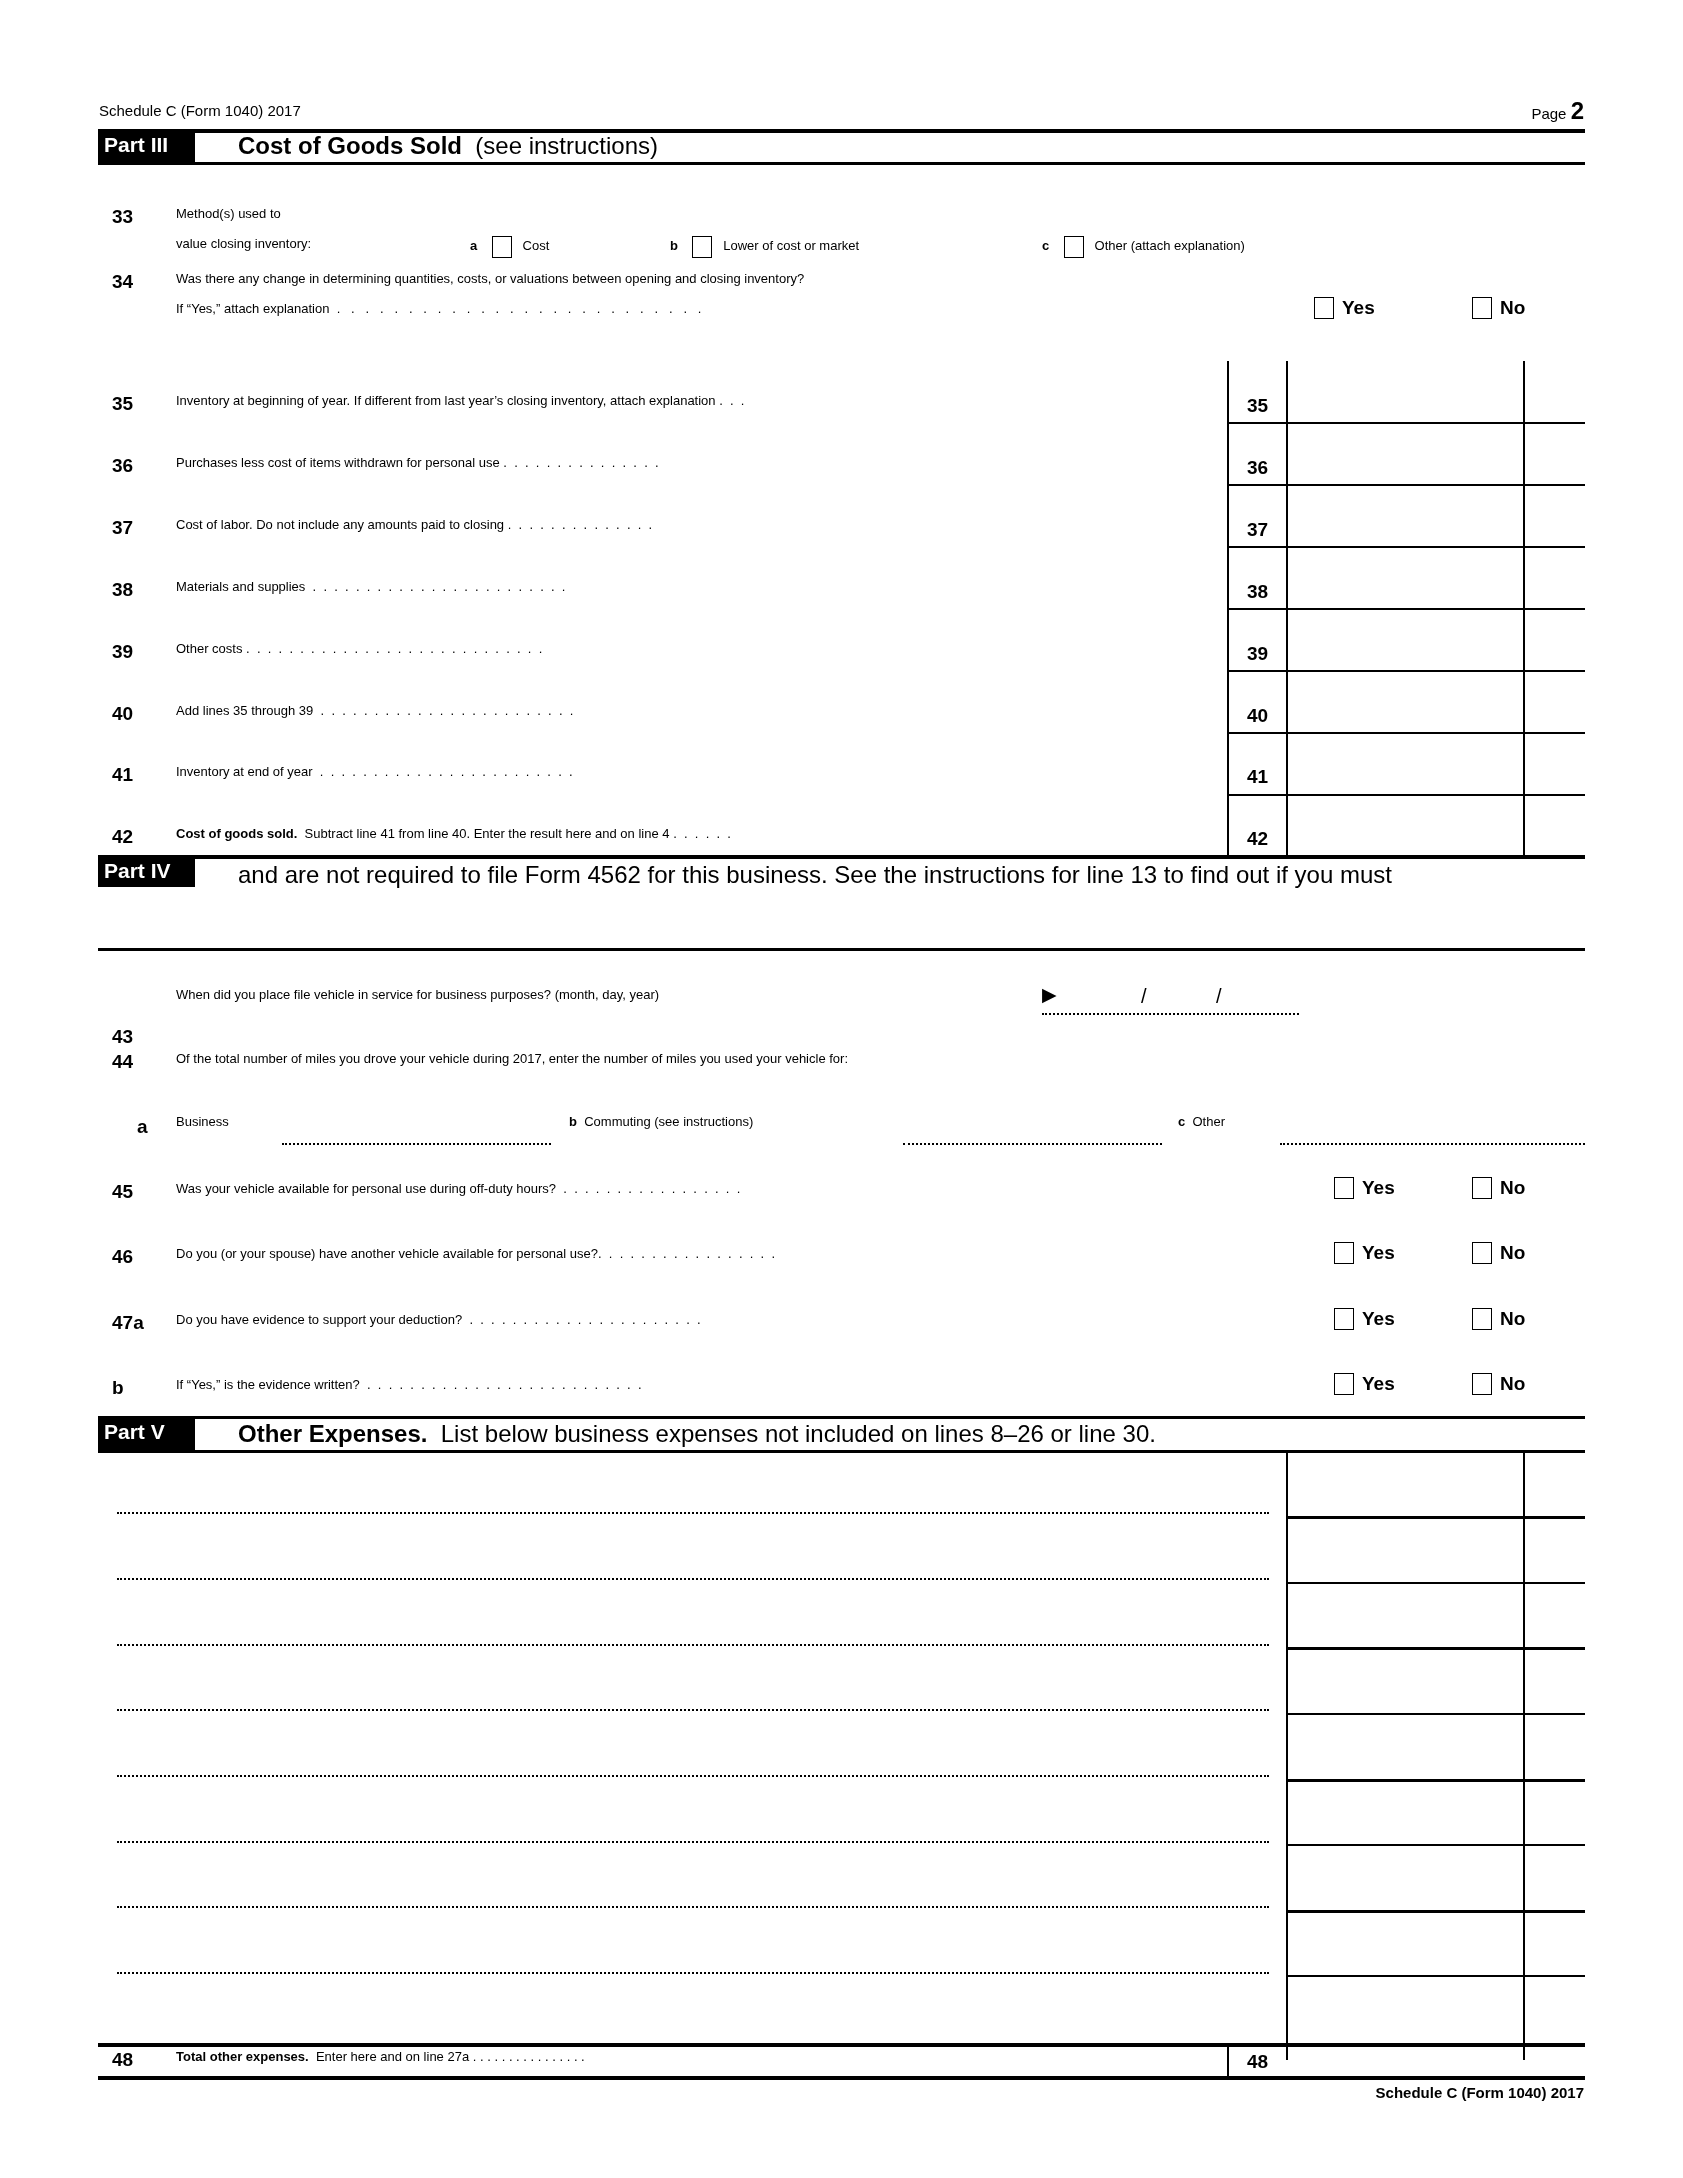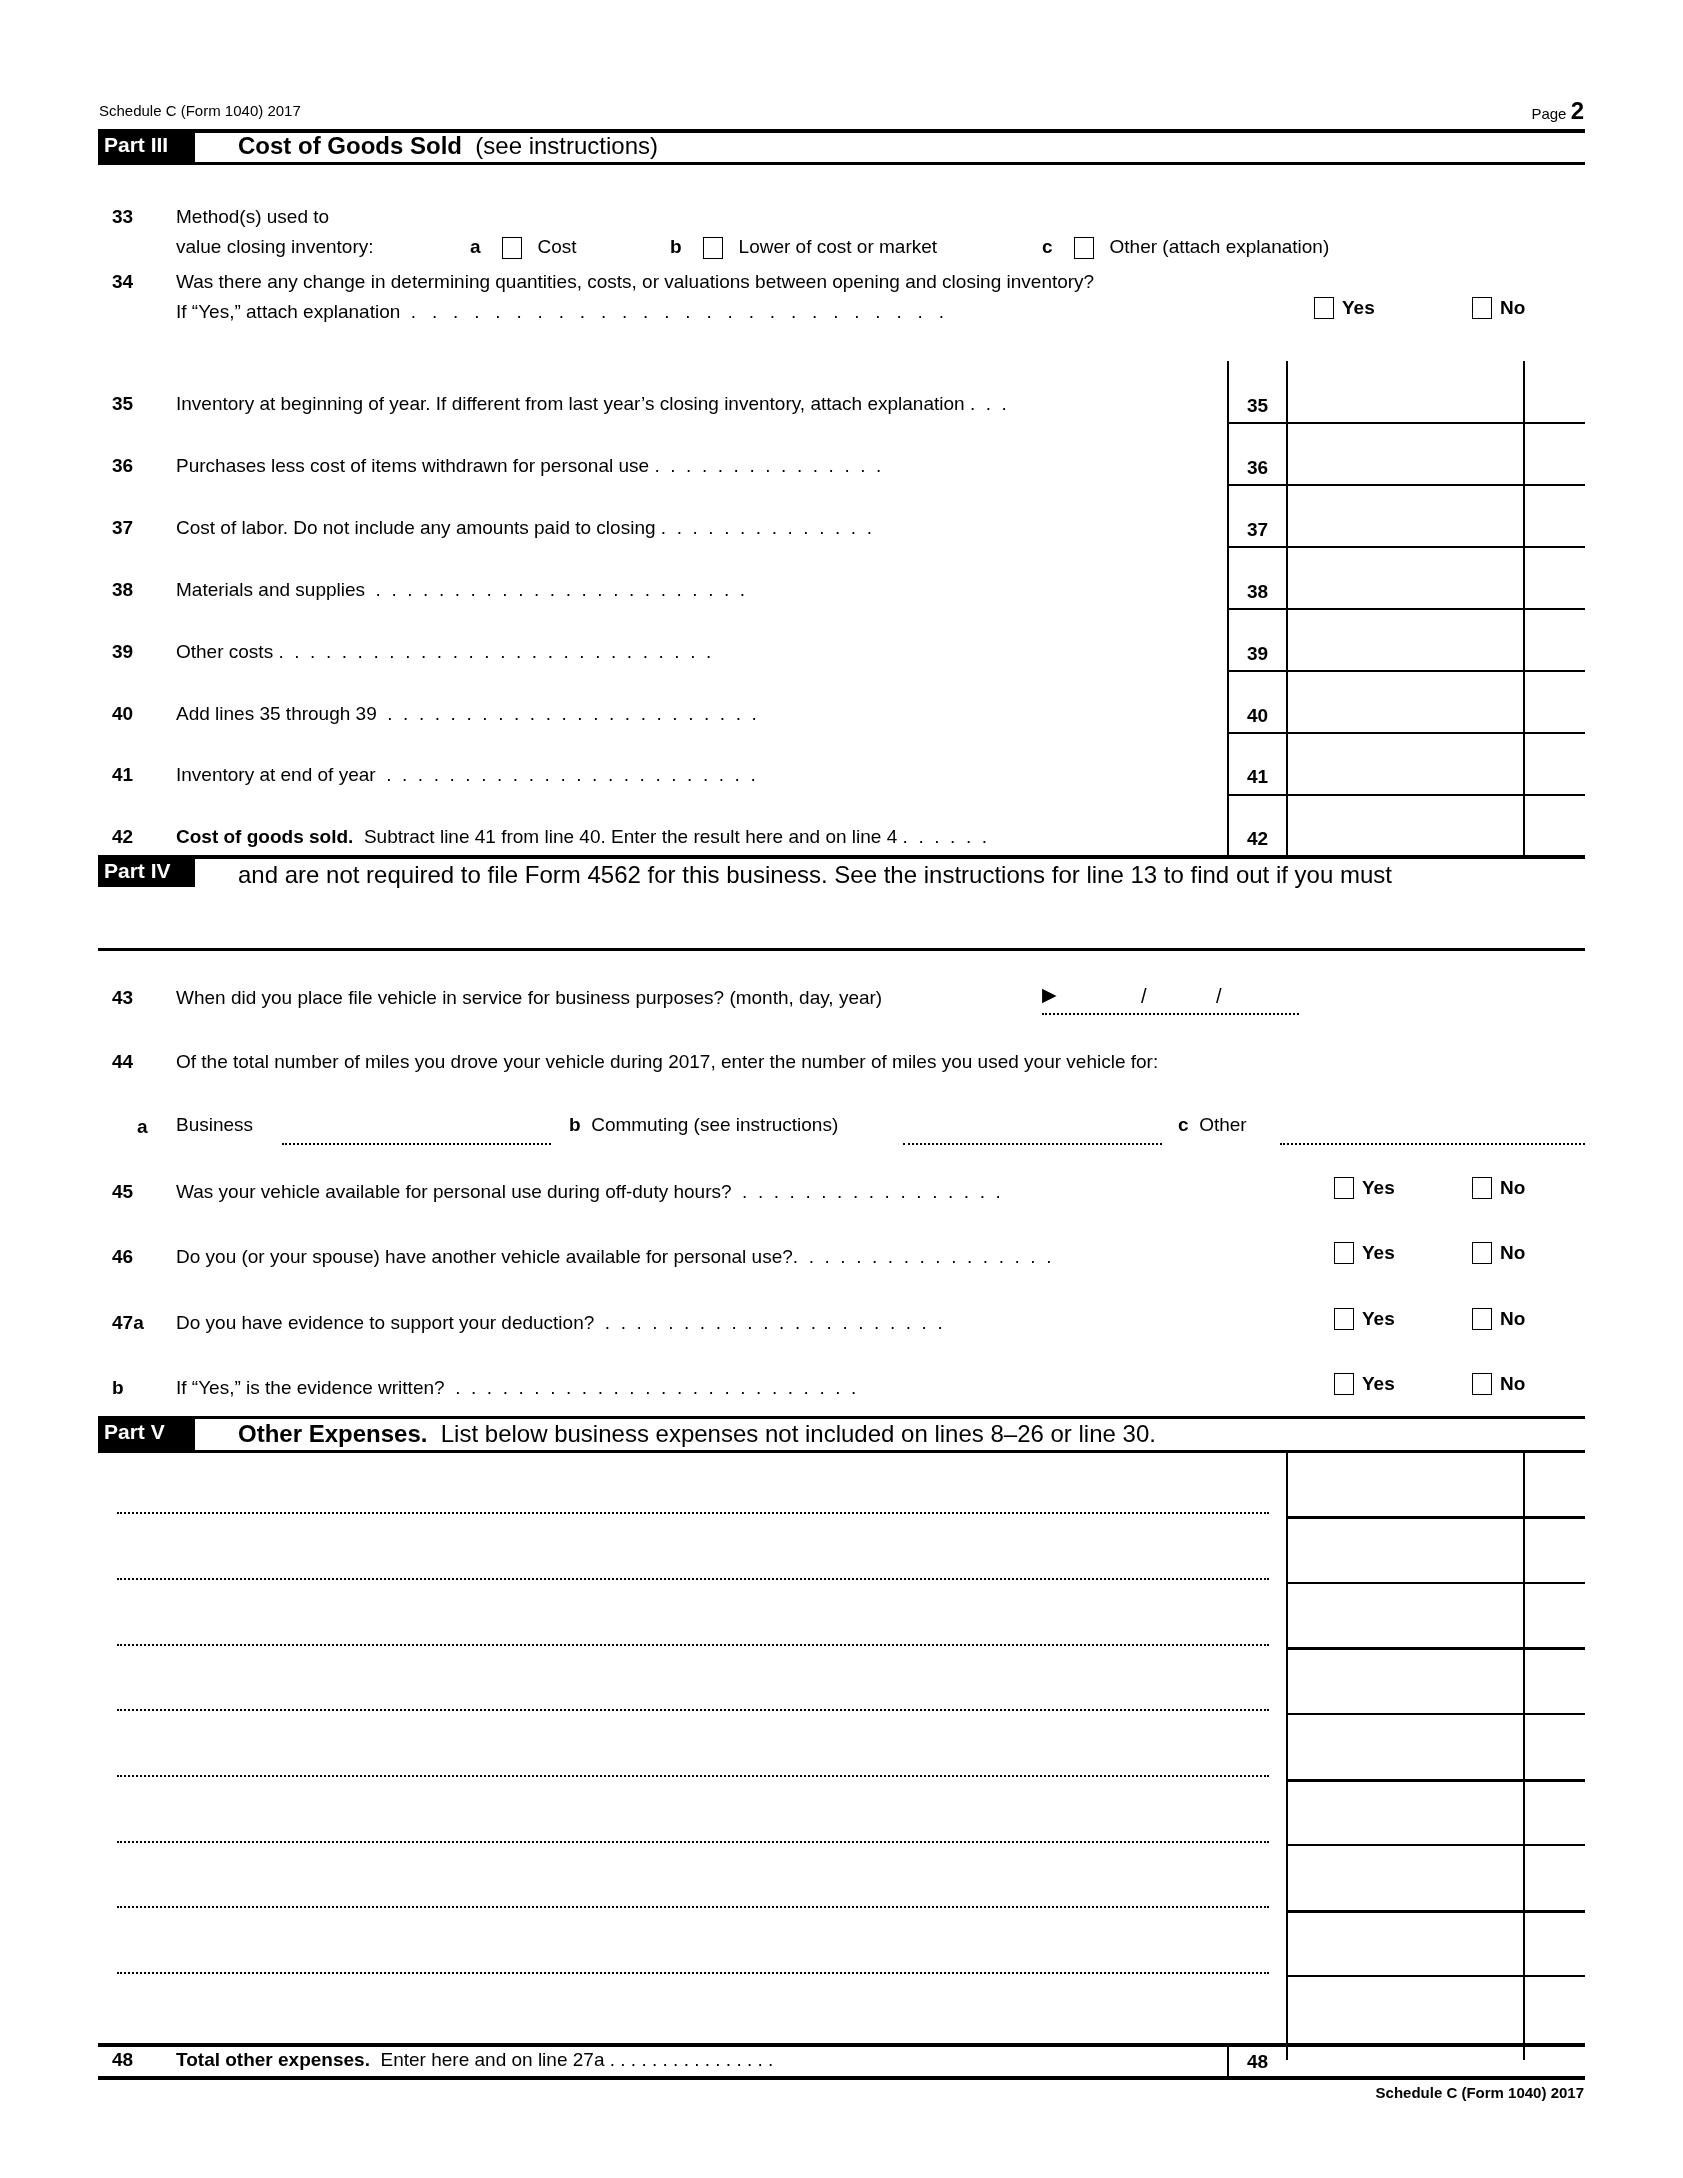--- a/index.html
+++ b/index.html
@@ -6,21 +6,21 @@
   body { width: 1683px; height: 2178px; background: #fff; position: relative; font-family: "Liberation Sans", sans-serif; color: #000; overflow: hidden; }
   .abs { position: absolute; }
   .hdr-left { left: 99px; top: 102px; font-size: 15px; }
   .hdr-right { right: 99px; top: 97px; font-size: 15px; }
   .hdr-right b { font-size: 24px; }
   .rule { position: absolute; left: 98px; width: 1487px; background: #000; }
   .partbar { position: absolute; left: 98px; height: 30px; background: #000; color: #fff; font-weight: bold; font-size: 21px; padding: 2px 6px; width: 97px; }
   .parttitle { position: absolute; left: 238px; font-size: 24px; }
   .parttitle b { font-weight: bold; }
   .ln { position: absolute; left: 112px; font-size: 19px; font-weight: bold; }
-  .tx { position: absolute; left: 176px; font-size: 19px; white-space: nowrap; }
+  .tx { position: absolute; left: 176px; font-size: 13px; white-space: nowrap; }
   .dots { letter-spacing: 0; }
   .cb { display: inline-block; width: 20px; height: 22px; border: 1.5px solid #000; vertical-align: middle; background: #fff; }
   .yn { position: absolute; font-size: 19px; font-weight: bold; display: flex; align-items: center; gap: 8px; }
   .col-line { position: absolute; background: #000; width: 2px; }
   .hline { position: absolute; background: #000; height: 2px; }
   .boxlbl { position: absolute; left: 1228px; width: 59px; text-align: center; font-size: 19px; font-weight: bold; }
   .amt { position: absolute; left: 1289px; width: 234px; border: none; background: transparent; font-size: 18px; font-family: "Liberation Mono", monospace; height: 59px; }
   .cents { position: absolute; left: 1526px; width: 57px; border: none; background: transparent; font-size: 18px; height: 59px; }
   .expline { position: absolute; left: 117px; width: 1152px; border: none; border-bottom: 2px dotted #000; background: transparent; font-size: 18px; height: 30px; }
   .footer { right: 99px; top: 2084px; font-size: 15px; font-weight: bold; }
@@ -109,21 +109,21 @@
        <input class="cents" style="top: 797px; height: 58px;">
   </div>
 
 <div class="rule" style="top:855px;height:4px;"></div>
 <div class="partbar" style="top:857px;height:30px;">Part IV</div>
 <div class="parttitle" style="top:859px;line-height:31px;white-space:nowrap;">
   <div>and are not required to file Form 4562 for this business. See the instructions for line 13 to find out if you must</div>
 </div>
 <div class="rule" style="top:948px;height:3px;"></div>
 
-<div class="ln" style="top:987px;">43</div>
+<div class="ln" style="top:1026px;">43</div>
 <div class="tx" style="top:987px;">When did you place file vehicle in service for business purposes? (month, day, year)</div>
 <div class="abs" style="left:1042px;top:983px;font-size:19px;">▶</div>
 <input class="abs" style="left: 1042px; top: 985px; width: 257px; height: 30px; border-top: none; border-right: none; border-left: none; border-image: initial; border-bottom: 2px dotted rgb(0, 0, 0); background: transparent;" value="">
 <div class="abs" style="left:1141px;top:985px;font-size:20px;">/</div>
 <div class="abs" style="left:1216px;top:985px;font-size:20px;">/</div>
 
 <div class="ln" style="top:1051px;">44</div>
 <div class="tx" style="top:1051px;">Of the total number of miles you drove your vehicle during 2017, enter the number of miles you used your vehicle for:</div>
 
 <div class="ln" style="top:1116px;left:137px;">a</div>

